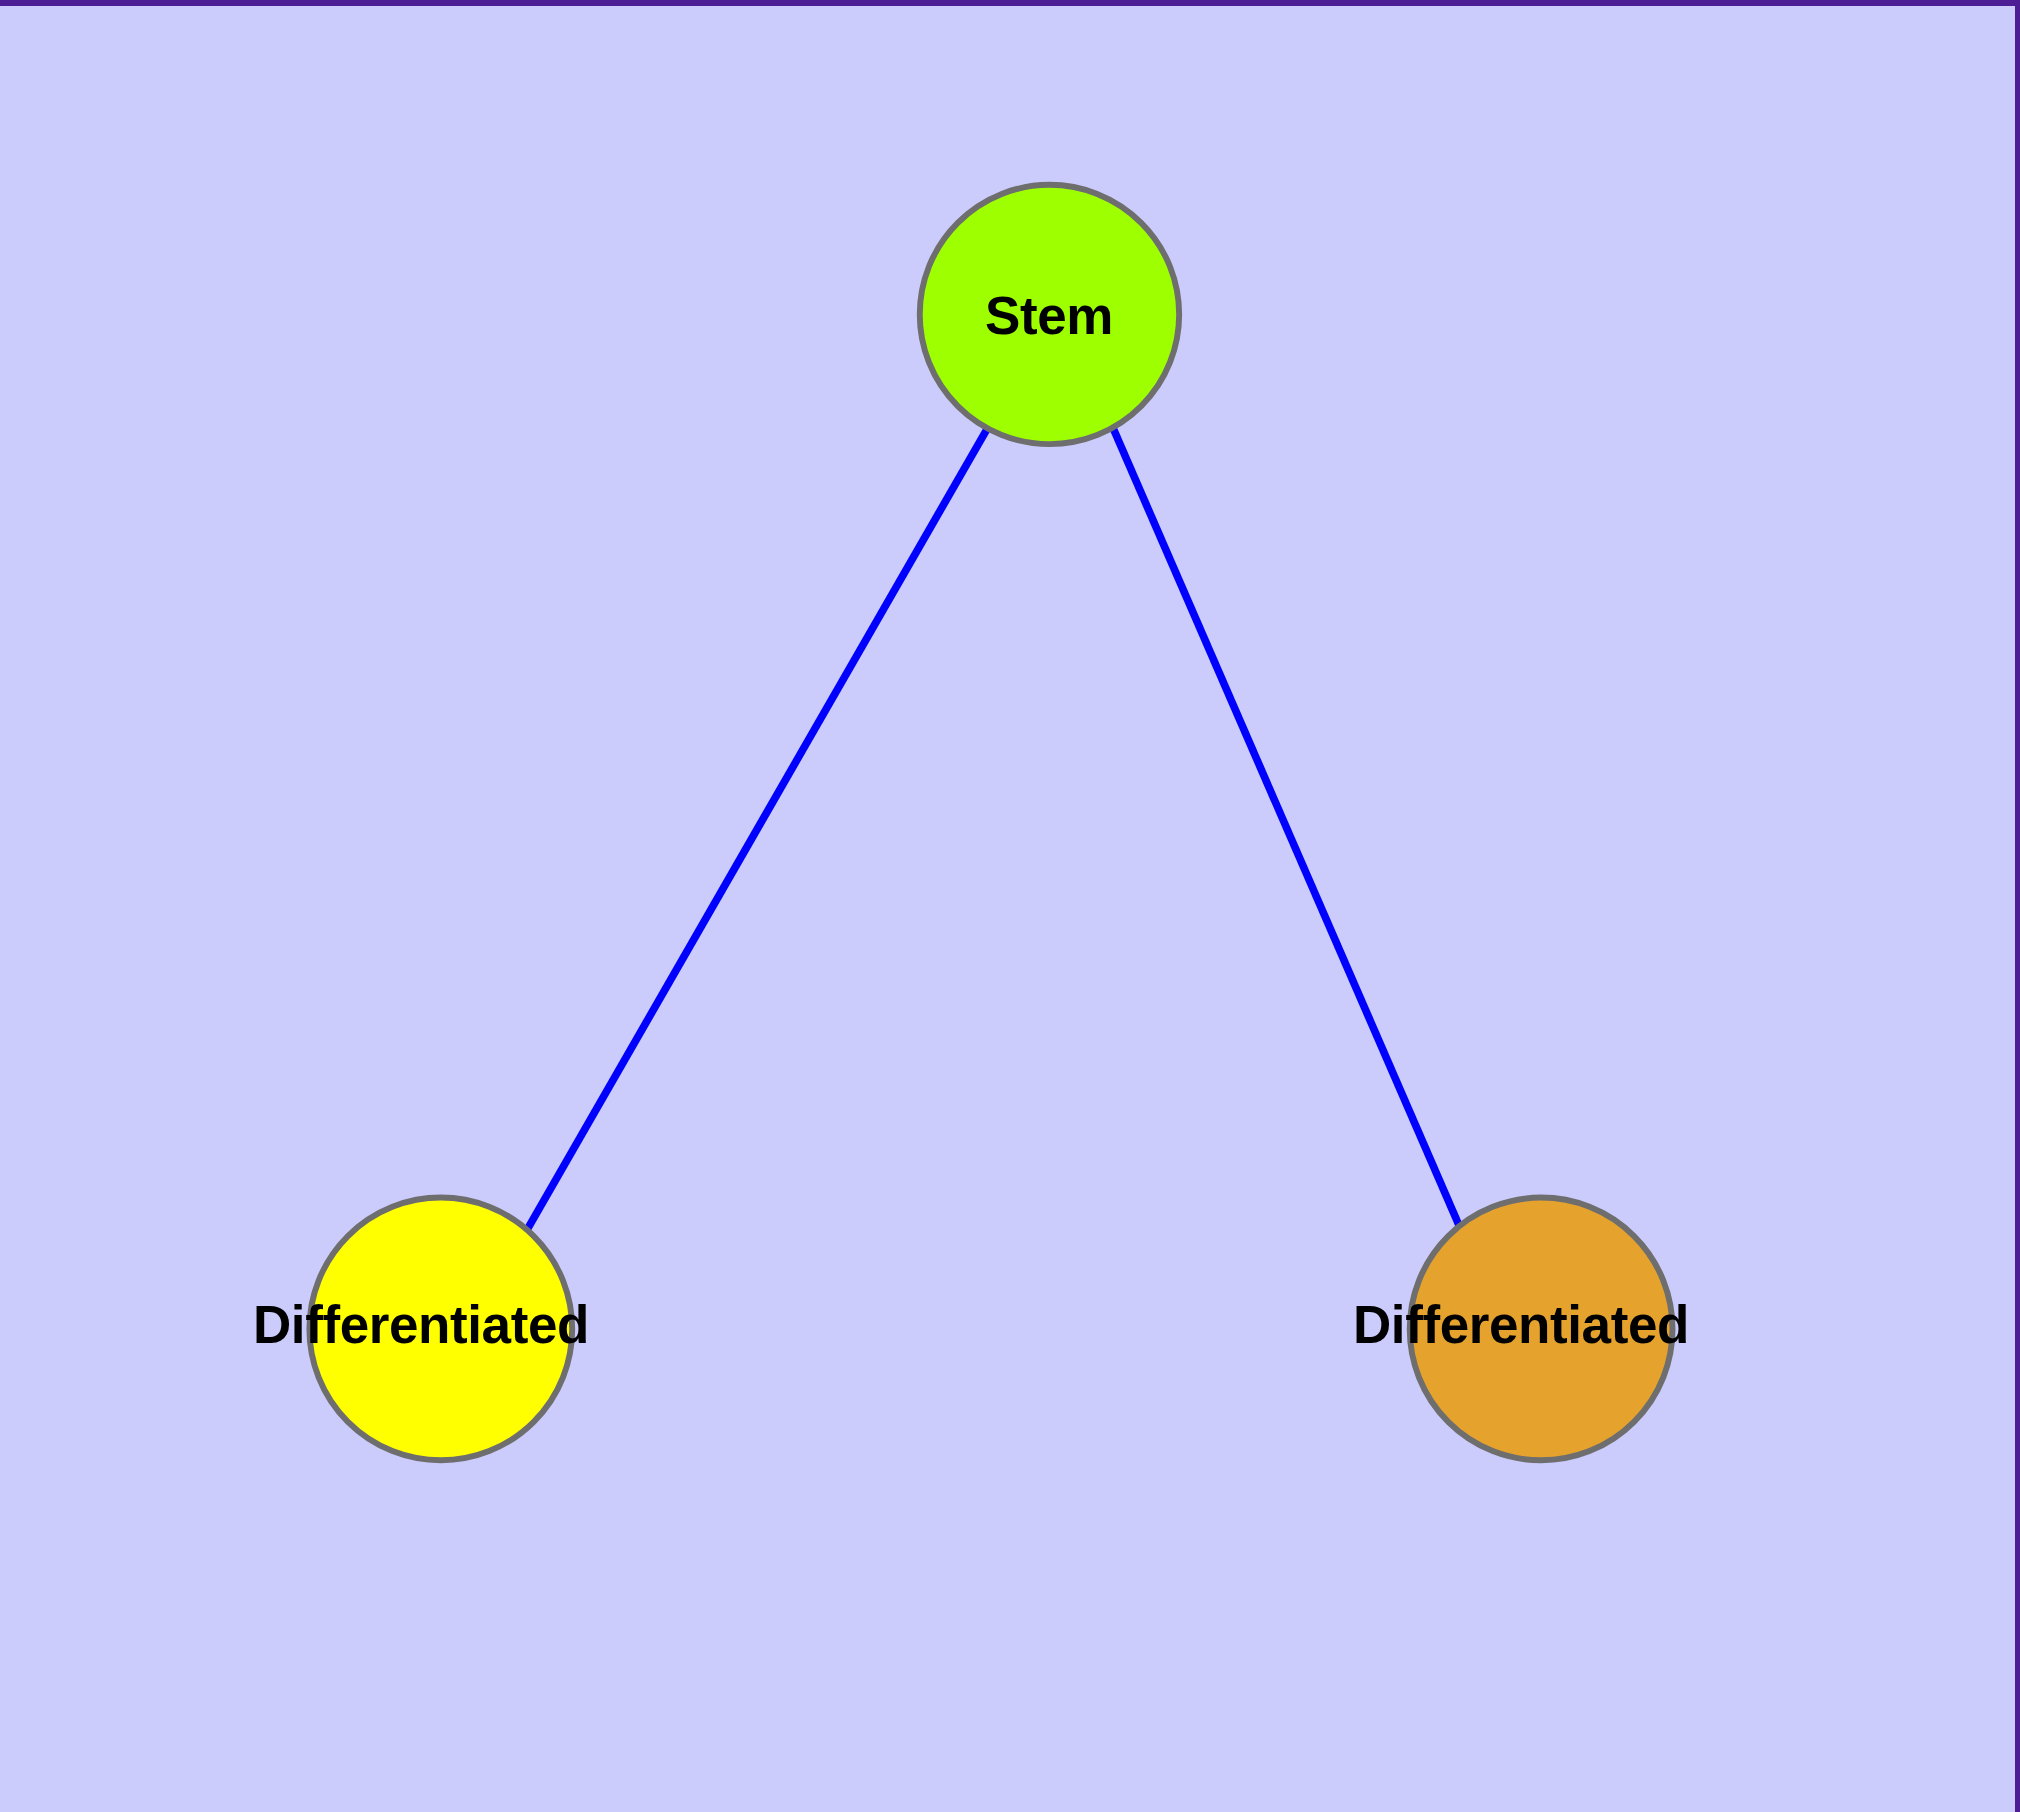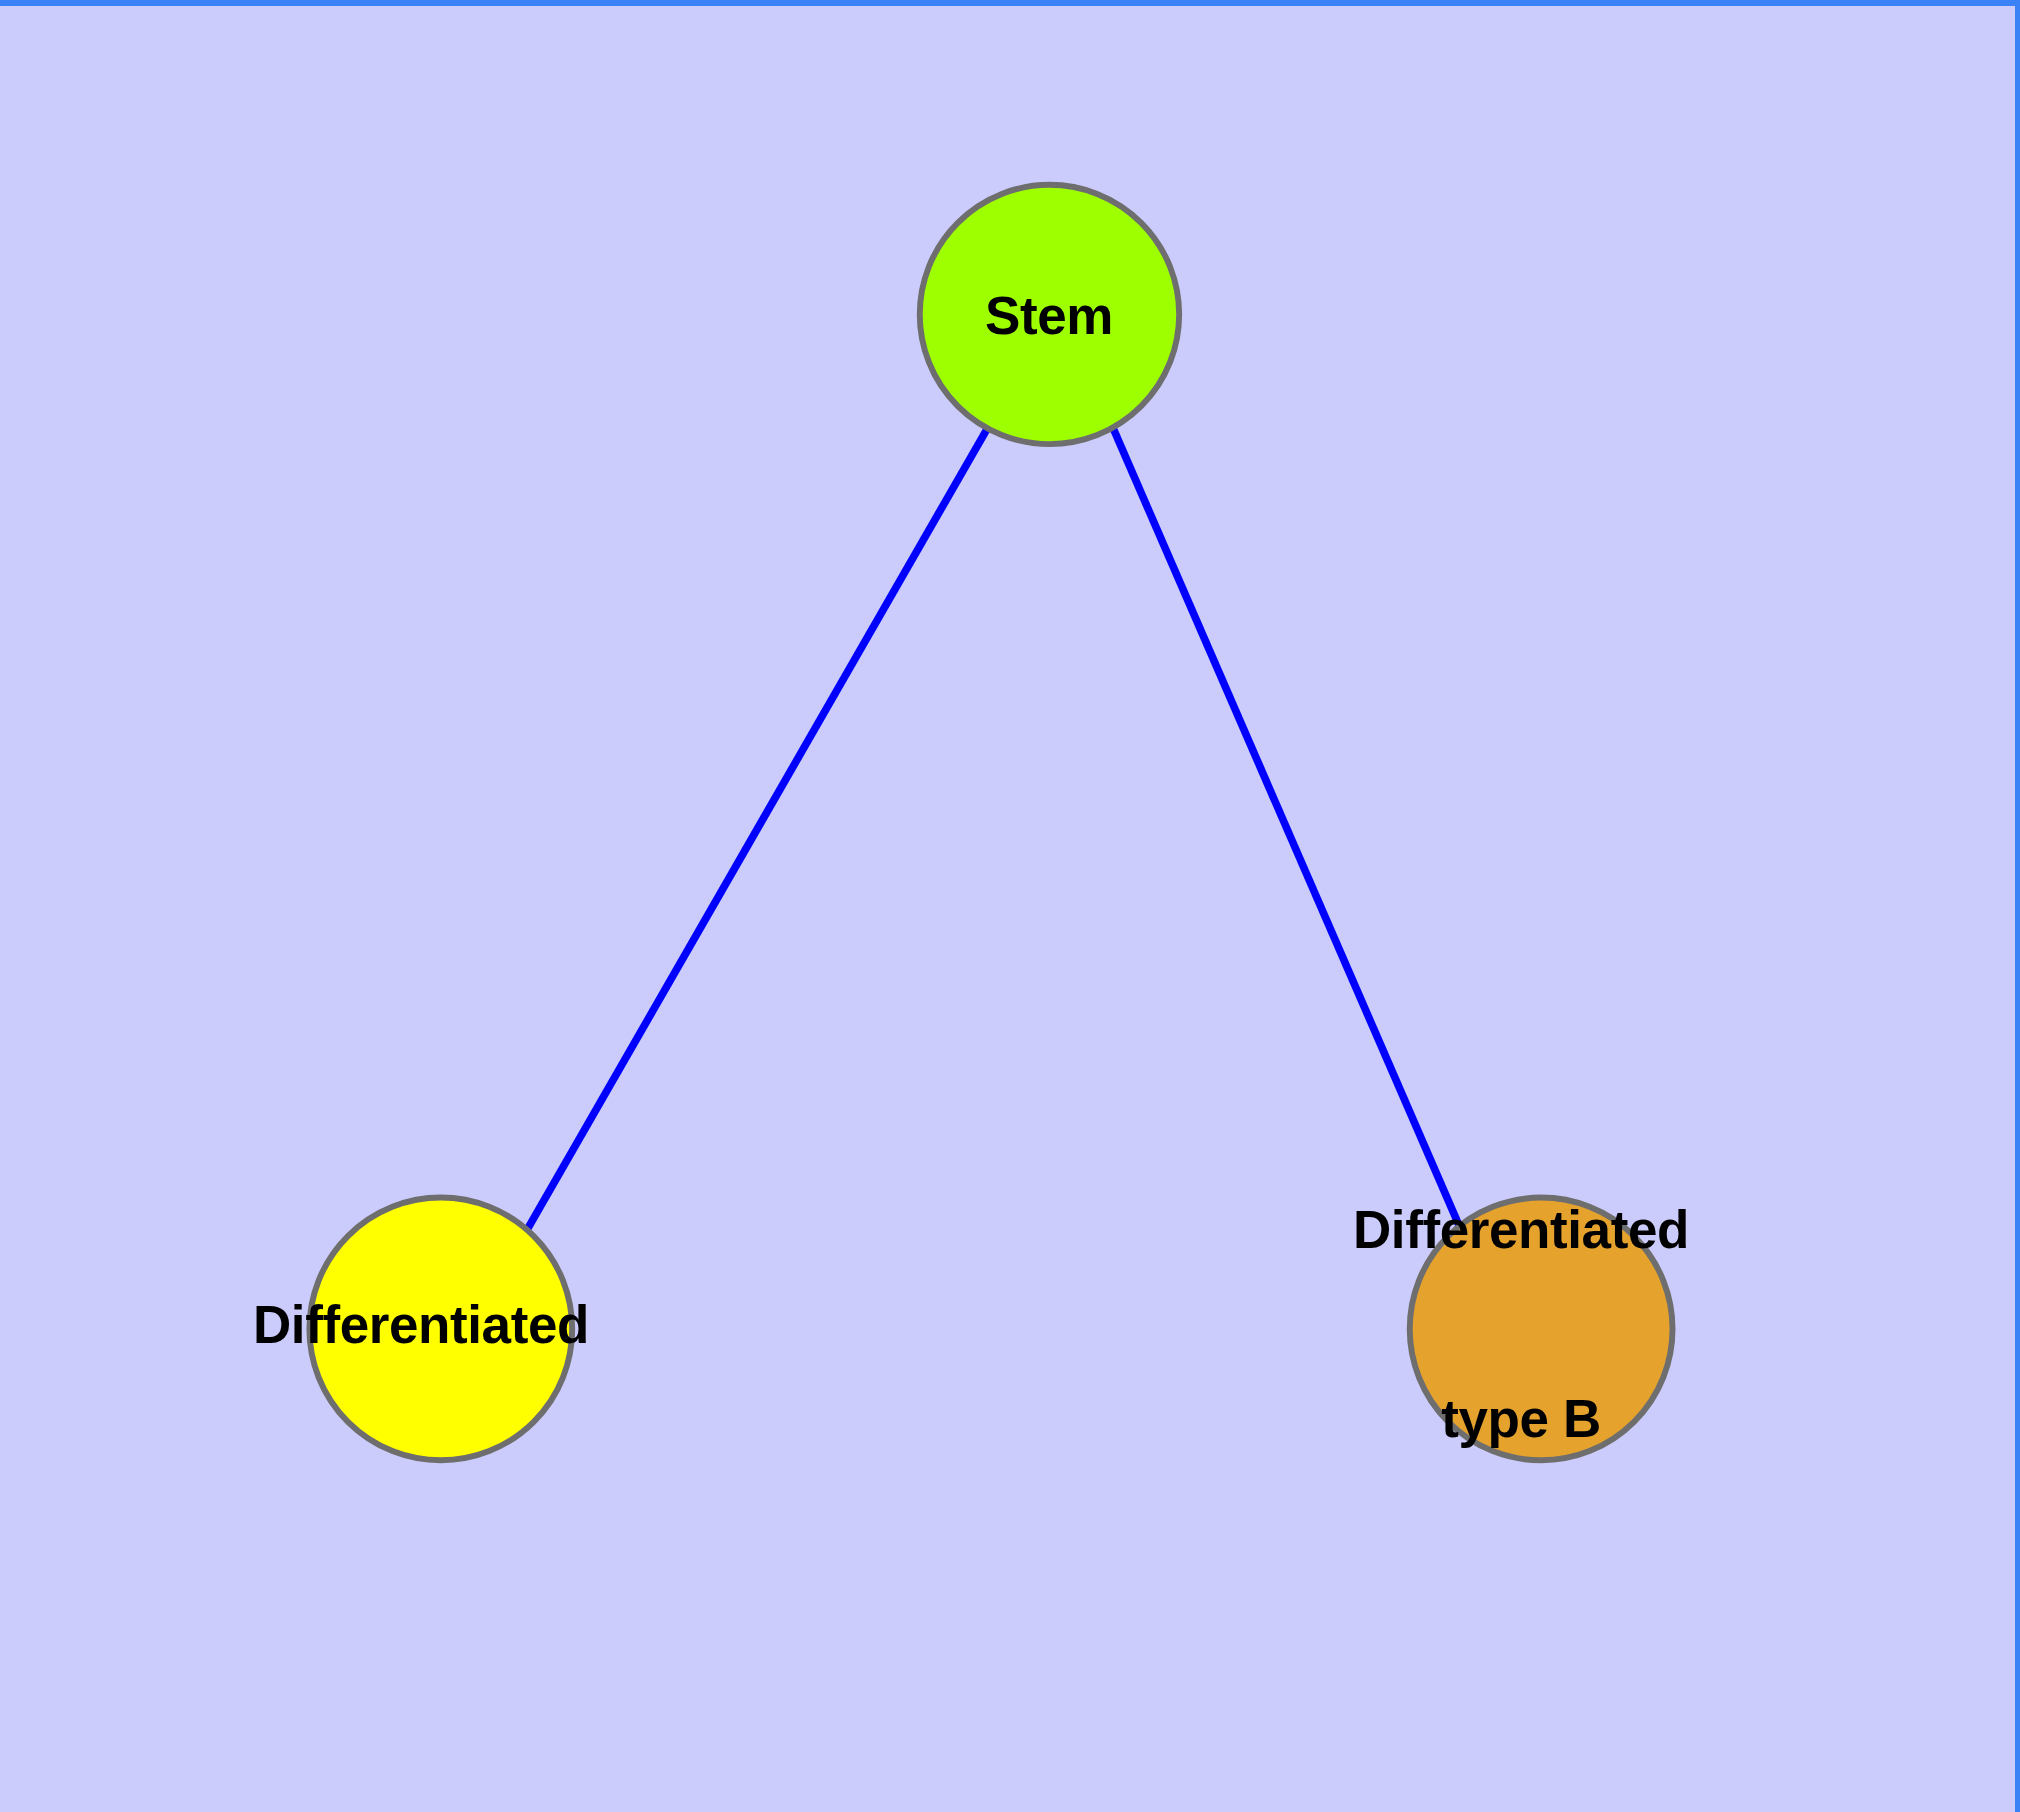--- a/index.html
+++ b/index.html
@@ -5,21 +5,21 @@
 <style>
   html, body {
     margin: 0;
     padding: 0;
     background: #ffffff;
   }
   #canvas {
     position: relative;
     width: 2021px;
     height: 1812px;
-    background: #3b82f6;
+    background: #4c1d95;
     overflow: hidden;
     font-family: "Liberation Sans", "DejaVu Sans", sans-serif;
   }
   #plot-area {
     position: absolute;
     left: 0;
     top: 6px;
     width: 2015px;
     height: 1806px;
     background: #ccccfc;
@@ -79,18 +79,17 @@
     <div class="node-label" style="left:1049px; top:309px;">
       <div>Stem</div>
     </div>
 
     <div class="node-label" style="left:421px; top:1318px;">
       <div>Differentiated</div>
     </div>
 
     <div class="node-label" style="left:1521px; top:1318px;">
       <div>Differentiated</div>
-      <div>type B</div>
     </div>
 
   </div>
 </div>
 
 
 </body></html>

